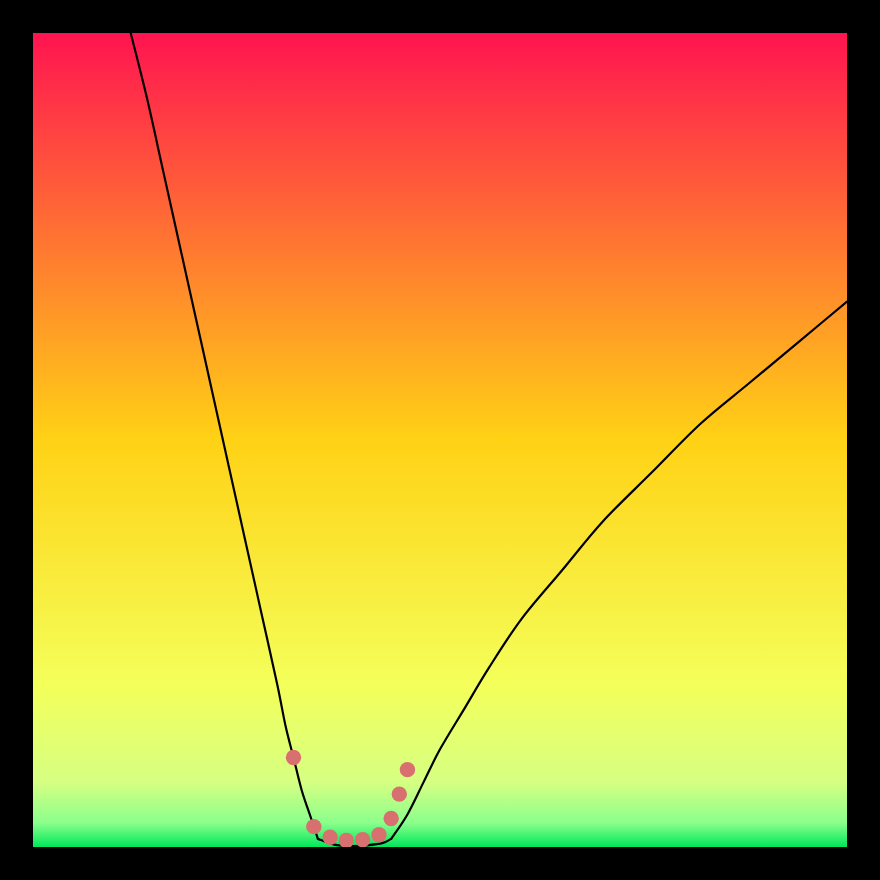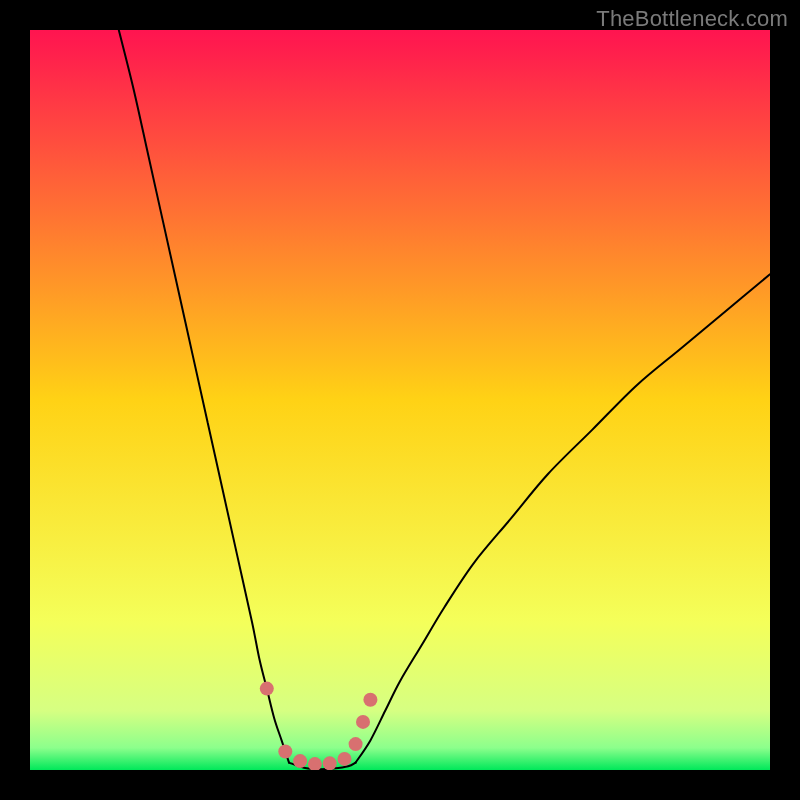--- a/index.html
+++ b/index.html
@@ -35,21 +35,20 @@
     height: 740px;
   }
   svg {
     display: block;
   }
 </style>
 </head>
 <body>
 
 <div class="outer">
-  <div class="watermark">TheBottleneck.com</div>
   <div class="plot">
     <svg id="chart-svg" width="740" height="740" viewBox="0 0 740 740">
       <defs>
         <linearGradient id="bg-grad" x1="0" y1="0" x2="0" y2="1">
             <stop offset="0%" stop-color="#ff1450"></stop>
             <stop offset="50%" stop-color="#ffd215"></stop>
             <stop offset="80%" stop-color="#f4ff5a"></stop>
             <stop offset="92%" stop-color="#d6ff82"></stop>
             <stop offset="97%" stop-color="#8cff8c"></stop>
             <stop offset="100%" stop-color="#00e85a"></stop>

